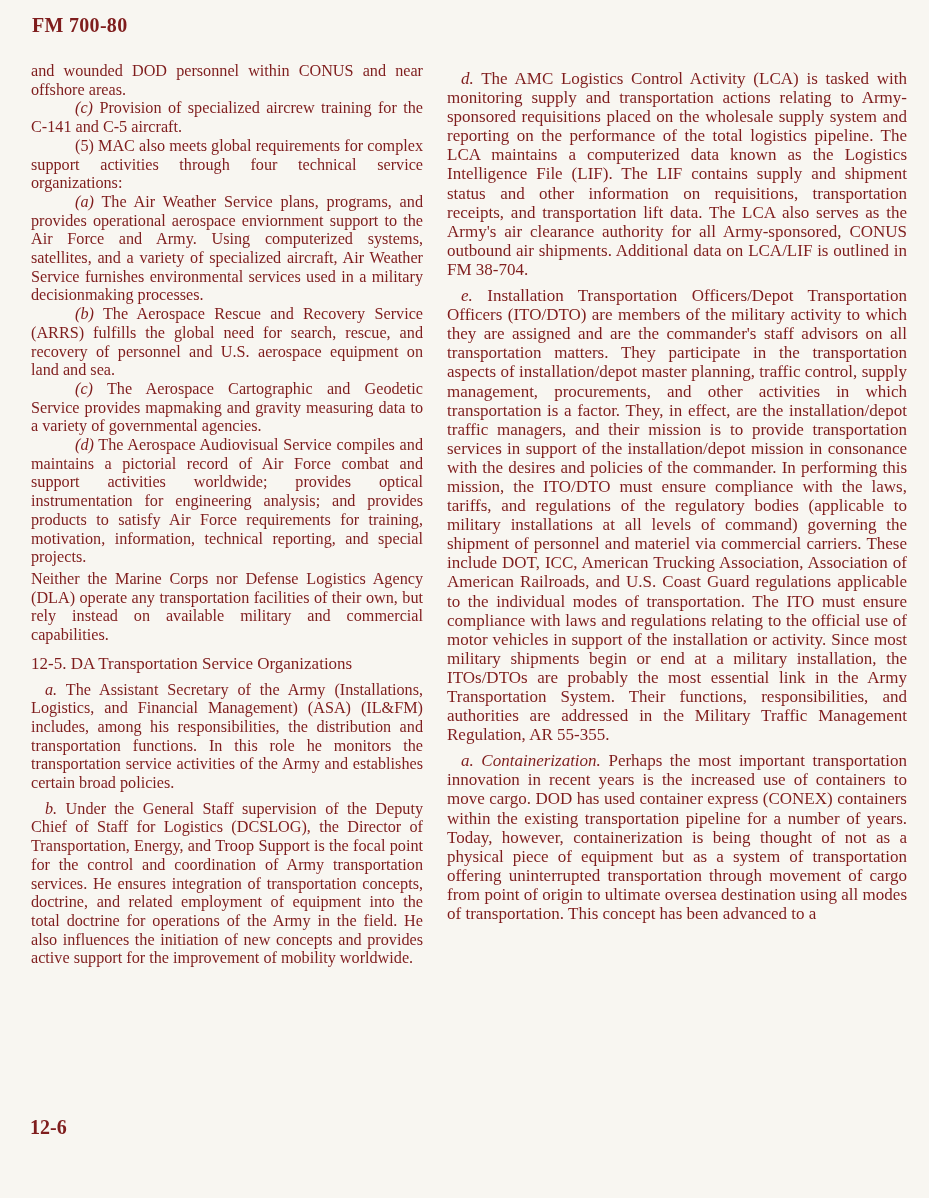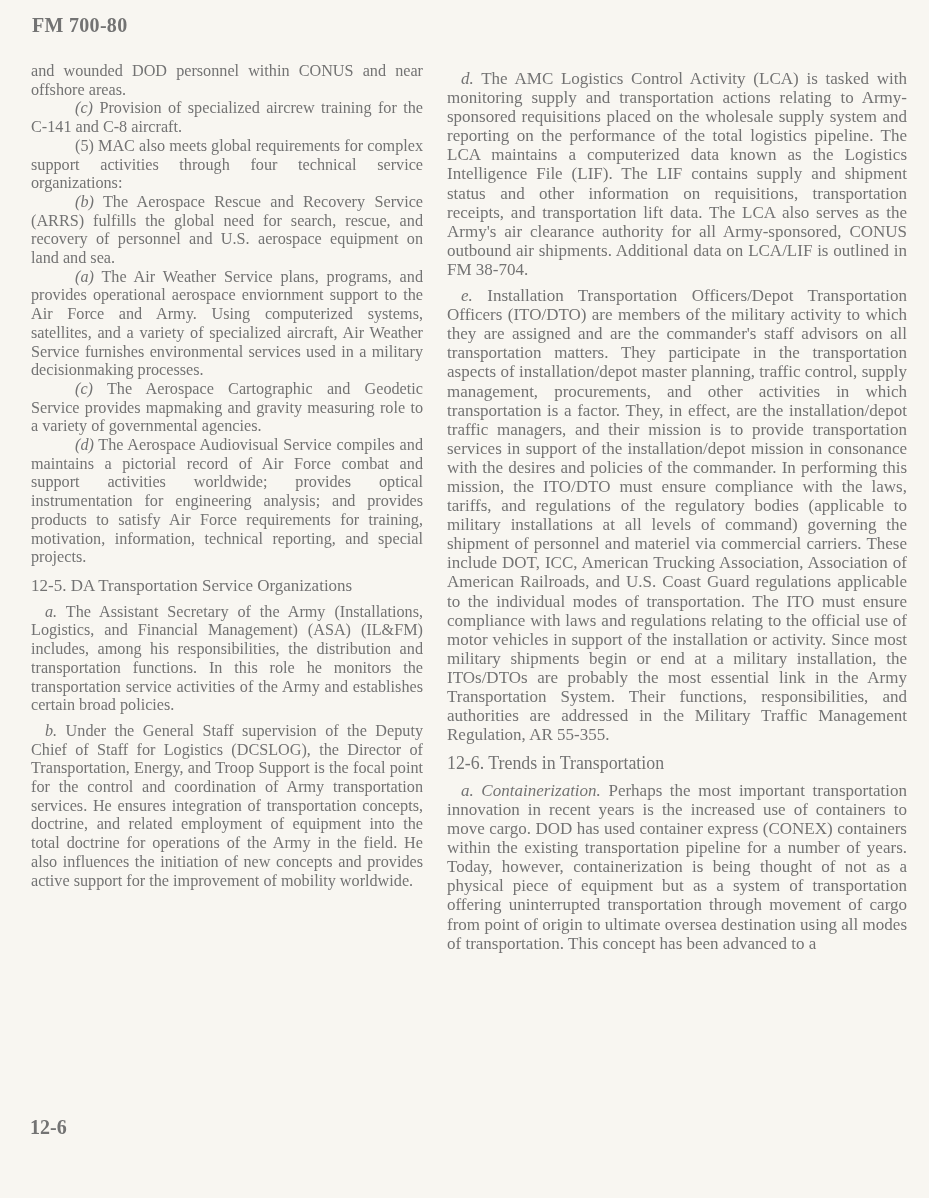--- a/index.html
+++ b/index.html
@@ -6,21 +6,21 @@
     margin: 0;
     padding: 0;
     background: #e9e7e2;
   }
   .page {
     position: relative;
     width: 929px;
     height: 1198px;
     margin: 0 auto;
     background: #f8f6f1;
-    color: #737373;
+    color: #7f1d1d;
     font-family: "Liberation Serif", "DejaVu Serif", serif;
     overflow: hidden;
   }
   .hdr {
     position: absolute;
     top: 14px;
     left: 32px;
     font-size: 20px;
     font-weight: 700;
     letter-spacing: 0.3px;
@@ -66,32 +66,32 @@
   }
 </style>
 </head>
 <body>
 
 <div class="page">
   <div class="hdr">FM 700-80</div>
 
   <div class="col" id="col-left">
       <p class="plain">and wounded DOD personnel within CONUS and near offshore areas.</p>
-      <p class="sub"><span class="lead it">(c)</span> <span>Provision of specialized aircrew training for the C-141 and C-8 aircraft.</span></p>
+      <p class="sub"><span class="lead it">(c)</span> <span>Provision of specialized aircrew training for the C-141 and C-5 aircraft.</span></p>
       <p class="sub"><span class="lead">(5)</span> <span>MAC also meets global requirements for complex support activities through four technical service organizations:</span></p>
+      <p class="sub"><span class="lead it">(a)</span> <span>The Air Weather Service plans, programs, and provides operational aerospace enviornment support to the Air Force and Army. Using computerized systems, satellites, and a variety of specialized aircraft, Air Weather Service furnishes environmental services used in a military decisionmaking processes.</span></p>
       <p class="sub"><span class="lead it">(b)</span> <span>The Aerospace Rescue and Recovery Service (ARRS) fulfills the global need for search, rescue, and recovery of personnel and U.S. aerospace equipment on land and sea.</span></p>
-      <p class="sub"><span class="lead it">(a)</span> <span>The Air Weather Service plans, programs, and provides operational aerospace enviornment support to the Air Force and Army. Using computerized systems, satellites, and a variety of specialized aircraft, Air Weather Service furnishes environmental services used in a military decisionmaking processes.</span></p>
-      <p class="sub"><span class="lead it">(c)</span> <span>The Aerospace Cartographic and Geodetic Service provides mapmaking and gravity measuring role to a variety of governmental agencies.</span></p>
+      <p class="sub"><span class="lead it">(c)</span> <span>The Aerospace Cartographic and Geodetic Service provides mapmaking and gravity measuring data to a variety of governmental agencies.</span></p>
       <p class="sub"><span class="lead it">(d)</span> <span>The Aerospace Audiovisual Service compiles and maintains a pictorial record of Air Force combat and support activities worldwide; provides optical instrumentation for engineering analysis; and provides products to satisfy Air Force requirements for training, motivation, information, technical reporting, and special projects.</span></p>
+      <p class="flush">Neither the Marine Corps nor Defense Logistics Agency (DLA) operate any transportation facilities of their own, but rely instead on available military and commercial capabilities.</p>
       <h2>12-5. DA Transportation Service Organizations</h2>
       <p class="item"><span class="lead it">a.</span> <span>The Assistant Secretary of the Army (Installations, Logistics, and Financial Management) (ASA) (IL&amp;FM) includes, among his responsibilities, the distribution and transportation functions. In this role he monitors the transportation service activities of the Army and establishes certain broad policies.</span></p>
       <p class="item"><span class="lead it">b.</span> <span>Under the General Staff supervision of the Deputy Chief of Staff for Logistics (DCSLOG), the Director of Transportation, Energy, and Troop Support is the focal point for the control and coordination of Army transportation services. He ensures integration of transportation concepts, doctrine, and related employment of equipment into the total doctrine for operations of the Army in the field. He also influences the initiation of new concepts and provides active support for the improvement of mobility worldwide.</span></p>
     </div>
 
   <div class="col" id="col-right">
       <p class="item"><span class="lead it">d.</span> <span>The AMC Logistics Control Activity (LCA) is tasked with monitoring supply and transportation actions relating to Army-sponsored requisitions placed on the wholesale supply system and reporting on the performance of the total logistics pipeline. The LCA maintains a computerized data known as the Logistics Intelligence File (LIF). The LIF contains supply and shipment status and other information on requisitions, transportation receipts, and transportation lift data. The LCA also serves as the Army's air clearance authority for all Army-sponsored, CONUS outbound air shipments. Additional data on LCA/LIF is outlined in FM 38-704.</span></p>
       <p class="item"><span class="lead it">e.</span> <span>Installation Transportation Officers/Depot Transportation Officers (ITO/DTO) are members of the military activity to which they are assigned and are the commander's staff advisors on all transportation matters. They participate in the transportation aspects of installation/depot master planning, traffic control, supply management, procurements, and other activities in which transportation is a factor. They, in effect, are the installation/depot traffic managers, and their mission is to provide transportation services in support of the installation/depot mission in consonance with the desires and policies of the commander. In performing this mission, the ITO/DTO must ensure compliance with the laws, tariffs, and regulations of the regulatory bodies (applicable to military installations at all levels of command) governing the shipment of personnel and materiel via commercial carriers. These include DOT, ICC, American Trucking Association, Association of American Railroads, and U.S. Coast Guard regulations applicable to the individual modes of transportation. The ITO must ensure compliance with laws and regulations relating to the official use of motor vehicles in support of the installation or activity. Since most military shipments begin or end at a military installation, the ITOs/DTOs are probably the most essential link in the Army Transportation System. Their functions, responsibilities, and authorities are addressed in the Military Traffic Management Regulation, AR 55-355.</span></p>
-      <h2>12-6. Trends in Transportation</h2>
       <p class="item"><span class="lead it">a. Containerization.</span> <span>Perhaps the most important transportation innovation in recent years is the increased use of containers to move cargo. DOD has used container express (CONEX) containers within the existing transportation pipeline for a number of years. Today, however, containerization is being thought of not as a physical piece of equipment but as a system of transportation offering uninterrupted transportation through movement of cargo from point of origin to ultimate oversea destination using all modes of transportation. This concept has been advanced to a</span></p>
     </div>
 
   <div class="ftr">12-6</div>
 </div>
 
 </body></html>

